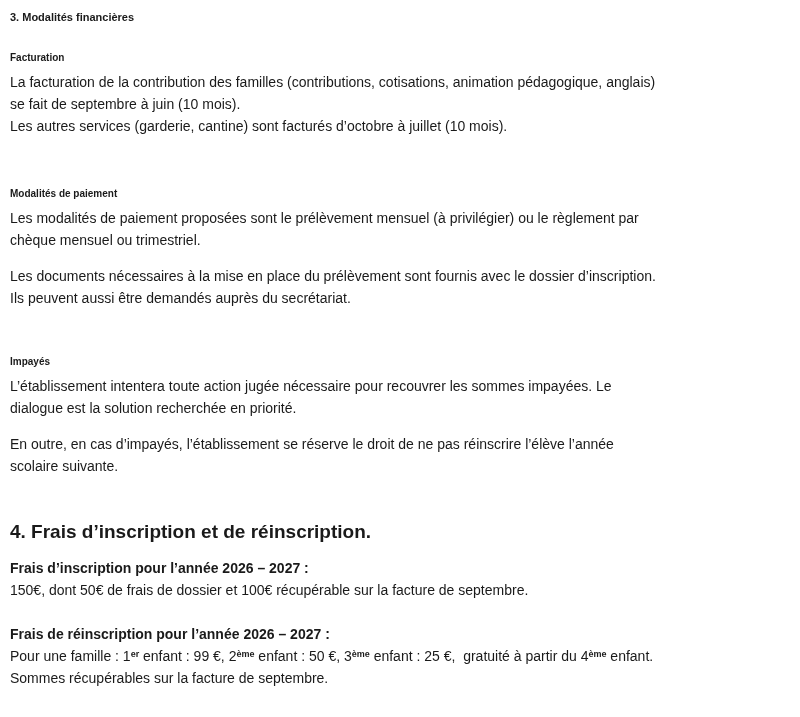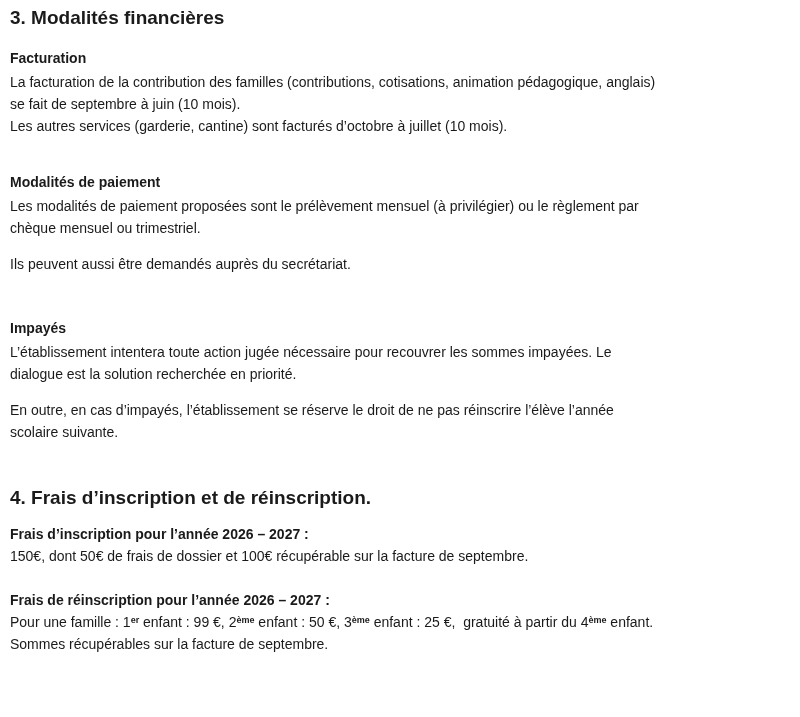--- a/index.html
+++ b/index.html
@@ -6,54 +6,54 @@
   html, body { background: #ffffff; }
   body {
     width: 800px;
     height: 717px;
     font-family: "Liberation Sans", "DejaVu Sans", sans-serif;
     color: #1a1a1a;
     padding: 8px 38px 0 10px;
     overflow: hidden;
   }
   .h1 {
-    font-size: 19px;
+    font-size: 11px;
     font-weight: bold;
     line-height: 19px;
     white-space: pre-wrap;
   }
   .h2 {
     font-size: 19px;
     font-weight: bold;
     line-height: 18px;
     white-space: pre-wrap;
   }
   .sub {
-    font-size: 14px;
+    font-size: 10px;
     font-weight: bold;
     line-height: 18px;
     white-space: pre-wrap;
   }
   .line {
     font-size: 14px;
     line-height: 22px;
     white-space: pre-wrap;
   }
   .line.bold { font-weight: bold; }
   sup.ord {
     font-size: 9px;
     line-height: 0;
     vertical-align: 4px;
     font-weight: bold;
   }
   
   .mt-sub1   { margin-top: 22px; }
   .mt-para   { margin-top: 4px; }
   .mt-para2  { margin-top: 14px; }
-  .mt-sub2   { margin-top: 36px; }
+  .mt-sub2   { margin-top: 48px; }
   .mt-sub3   { margin-top: 44px; }
   .mt-h2     { margin-top: 46px; }
   .mt-title  { margin-top: 16px; }
   .mt-title2 { margin-top: 22px; }
 </style>
 </head>
 <body>
 
 <div class="h1">3. Modalités financières</div>
 
@@ -66,20 +66,21 @@
 </div>
 
 <div class="sub mt-sub2">Modalités de paiement</div>
 
 <div class="mt-para">
   <div class="line">Les modalités de paiement proposées sont le prélèvement mensuel (à privilégier) ou le règlement par</div>
   <div class="line">chèque mensuel ou trimestriel.</div>
 </div>
 
 <div class="mt-para2">
+  <div class="line">Les documents nécessaires à la mise en place du prélèvement sont fournis avec le dossier d’inscription.</div>
   <div class="line">Ils peuvent aussi être demandés auprès du secrétariat.</div>
 </div>
 
 <div class="sub mt-sub3">Impayés</div>
 
 <div class="mt-para">
   <div class="line">L’établissement intentera toute action jugée nécessaire pour recouvrer les sommes impayées. Le</div>
   <div class="line">dialogue est la solution recherchée en priorité.</div>
 </div>
 

